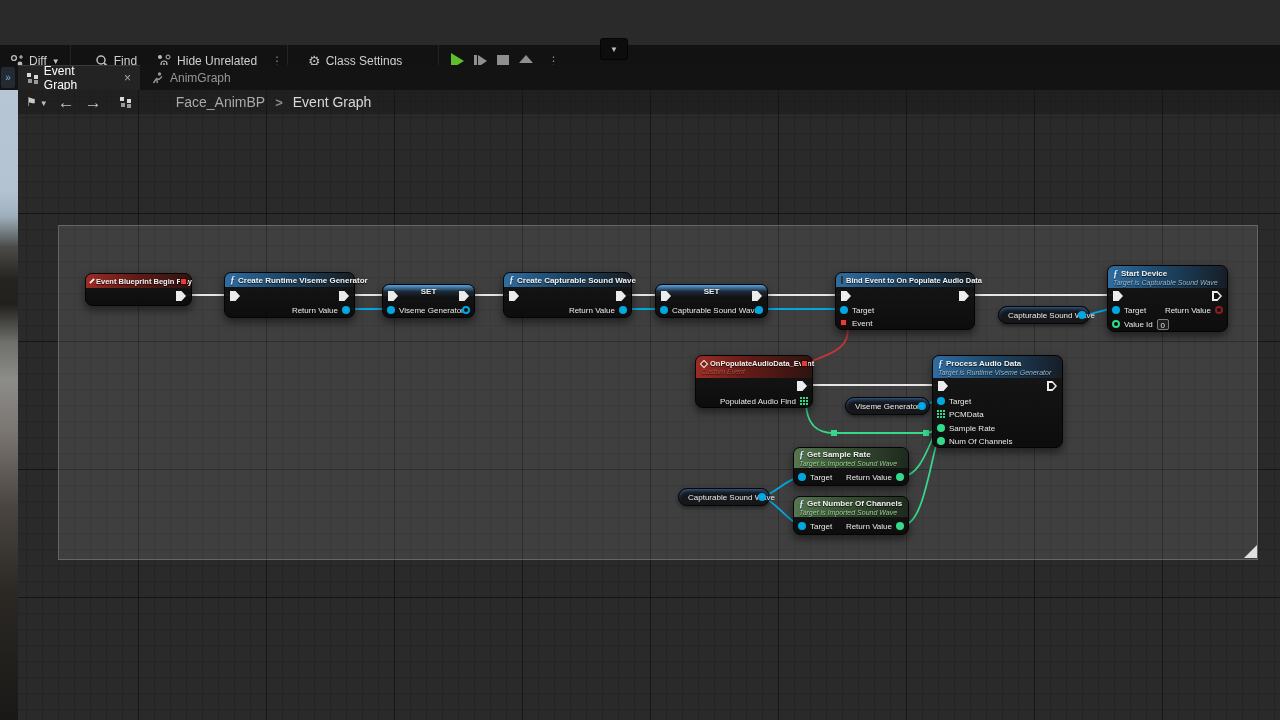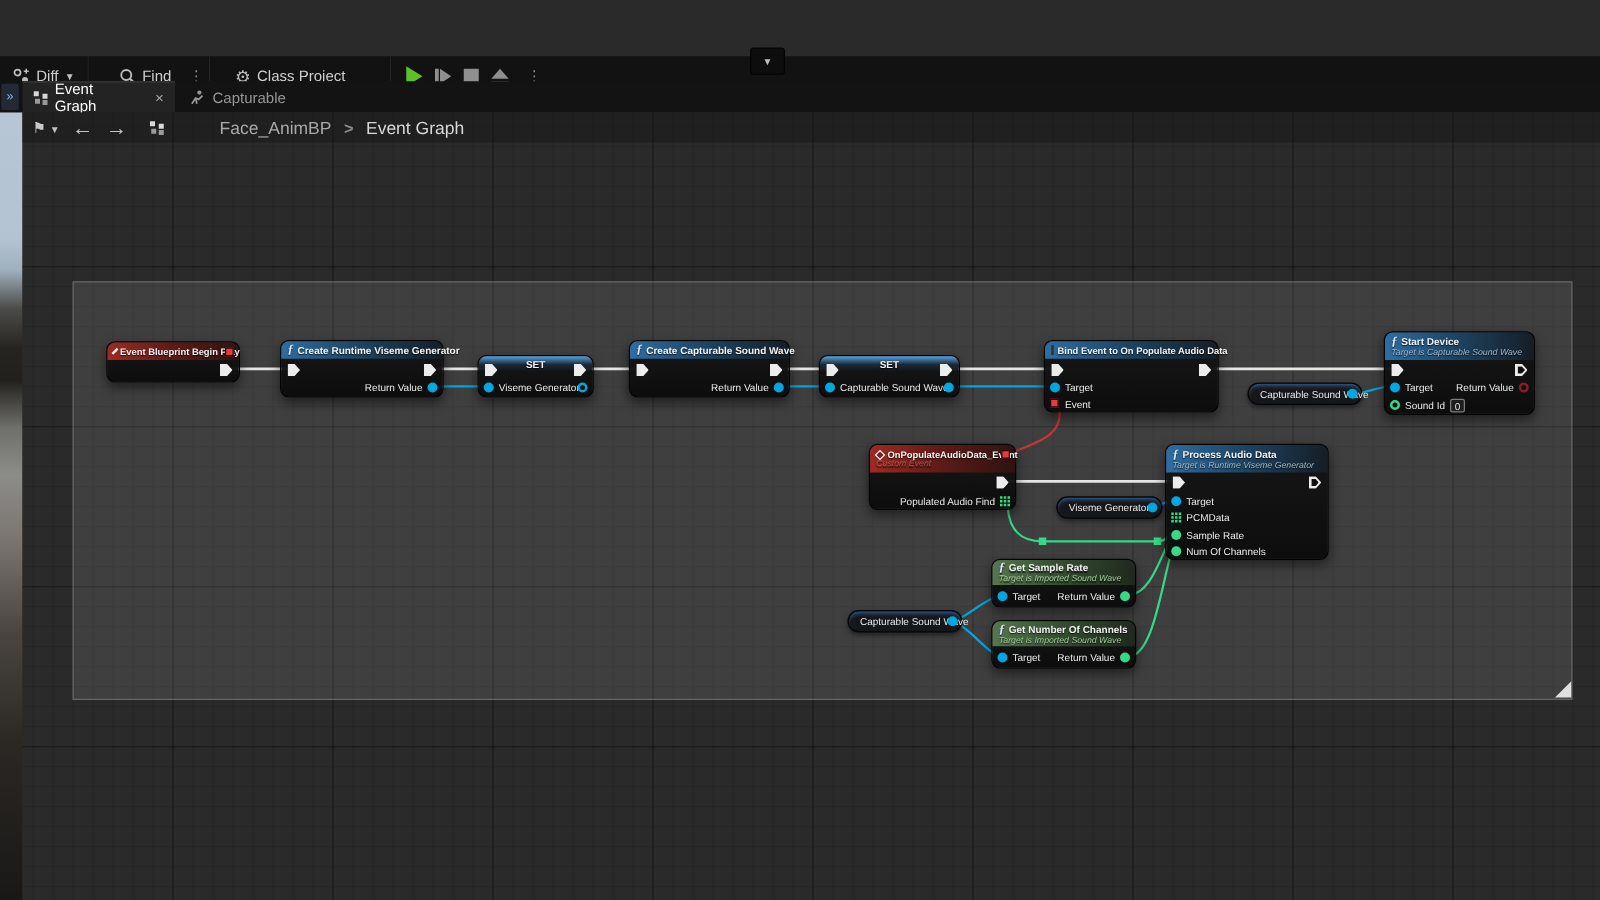--- a/index.html
+++ b/index.html
@@ -141,25 +141,34 @@
       <span class="chev">▼</span>
     </div>
     <div class="tsep"></div>
     <div class="tbtn" style="margin-left:14px">
       <svg width="14" height="14" viewBox="0 0 14 14">
         <circle cx="6" cy="6" r="4" fill="none" stroke="#bcbcbc" stroke-width="1.5"></circle>
         <path d="M9 9 L13 13" stroke="#bcbcbc" stroke-width="1.8"></path>
       </svg>
       <span>Find</span>
     </div>
+    <div class="tbtn">
+      <svg width="15" height="14" viewBox="0 0 15 14">
+        <circle cx="3" cy="3" r="2" fill="#bcbcbc"></circle>
+          <circle cx="11" cy="3" r="2" fill="none" stroke="#bcbcbc"></circle>
+        <circle cx="7" cy="10" r="3" fill="none" stroke="#bcbcbc" stroke-width="1.2"></circle>
+        <circle cx="7" cy="10" r="1" fill="#bcbcbc"></circle>
+      </svg>
+      <span>Hide Unrelated</span>
+    </div>
     <div class="vdots">⋮</div>
     <div class="tsep"></div>
     <div class="tbtn" style="margin-left:10px">
       <span style="color:#bcbcbc;font-size:14px">⚙</span>
-      <span>Class Project</span>
+      <span>Class Settings</span>
     </div>
     <div class="tsep" style="margin-left:26px"></div>
     <div class="playbox">
       <span class="tri-play"></span>
       <span class="tri-step">
           <span class="bar"></span>
           <span class="tri"></span>
         </span>
       <span class="sq-stop"></span>
       <span class="eject">
@@ -179,21 +188,21 @@
       <span class="gicon"></span>
       <span>Event Graph</span>
       <span class="close">×</span>
     </div>
     <div class="tab inactive">
       <svg width="12" height="12" viewBox="0 0 12 12">
         <circle cx="7.5" cy="2" r="1.7" fill="#969696"></circle>
         <path d="M1.5 11 L4.5 6.5 L7 7.5 L10 4.5" stroke="#969696" stroke-width="1.4" fill="none"></path>
         <path d="M4.5 6.5 L5.5 11" stroke="#969696" stroke-width="1.4" fill="none"></path>
       </svg>
-      <span>Capturable</span>
+      <span>AnimGraph</span>
     </div>
   </div>
 
   <div class="viewport-sliver"></div>
   <div class="graph"></div>
 
   <div class="navbar">
     <span class="bookmark">⚑<span class="chev" style="margin-left:3px">▼</span></span>
     <span class="nav-arrow">←</span>
     <span class="nav-arrow">→</span>
@@ -314,21 +323,21 @@
       <span class="nsub sub-fn">Target is Capturable Sound Wave</span>
     </div>
     <span class="pexec" style="left:5px;top:25px"></span>
     <span class="pexec hollow" style="right:5px;top:25px"></span>
     <span class="pcirc pc-blue-f" style="left:4px;top:40px"></span>
     <div class="prow" style="left:16px;top:38px">Target</div>
     <div class="prow" style="right:16px;top:38px">Return Value</div>
     <span class="pcirc pc-red-h" style="right:4px;top:40px"></span>
     <span class="pcirc pc-green-h" style="left:4px;top:54px"></span>
     <div class="prow" style="left:16px;top:52px">
-      <span>Sound Id</span>
+      <span>Value Id</span>
       <span class="valbox">0</span>
     </div>
   </div>
 
   <div class="capsule" style="left:998px;top:306px;width:92px">
     <span>Capturable Sound Wave</span>
     <span class="pcirc pc-blue-f"></span>
   </div>
 
   <div class="node" style="left:695px;top:355px;width:118px;height:53px">

